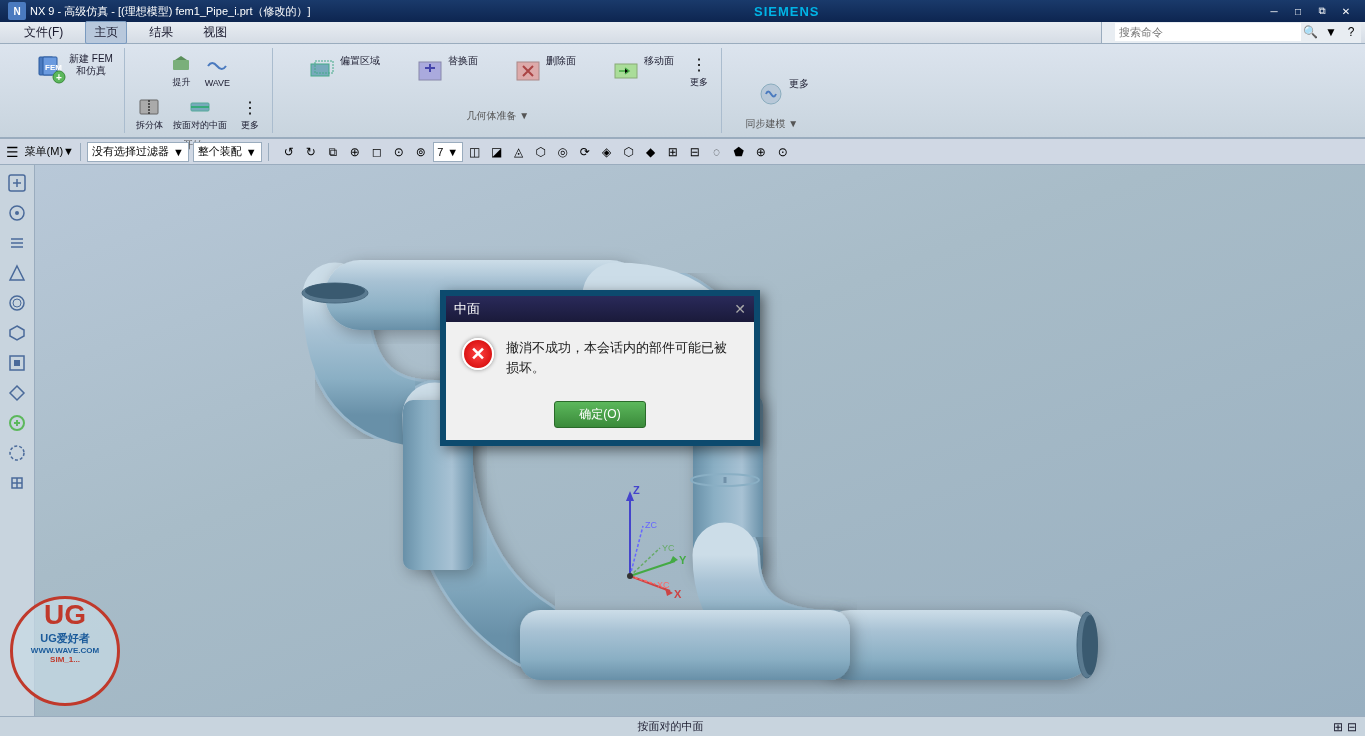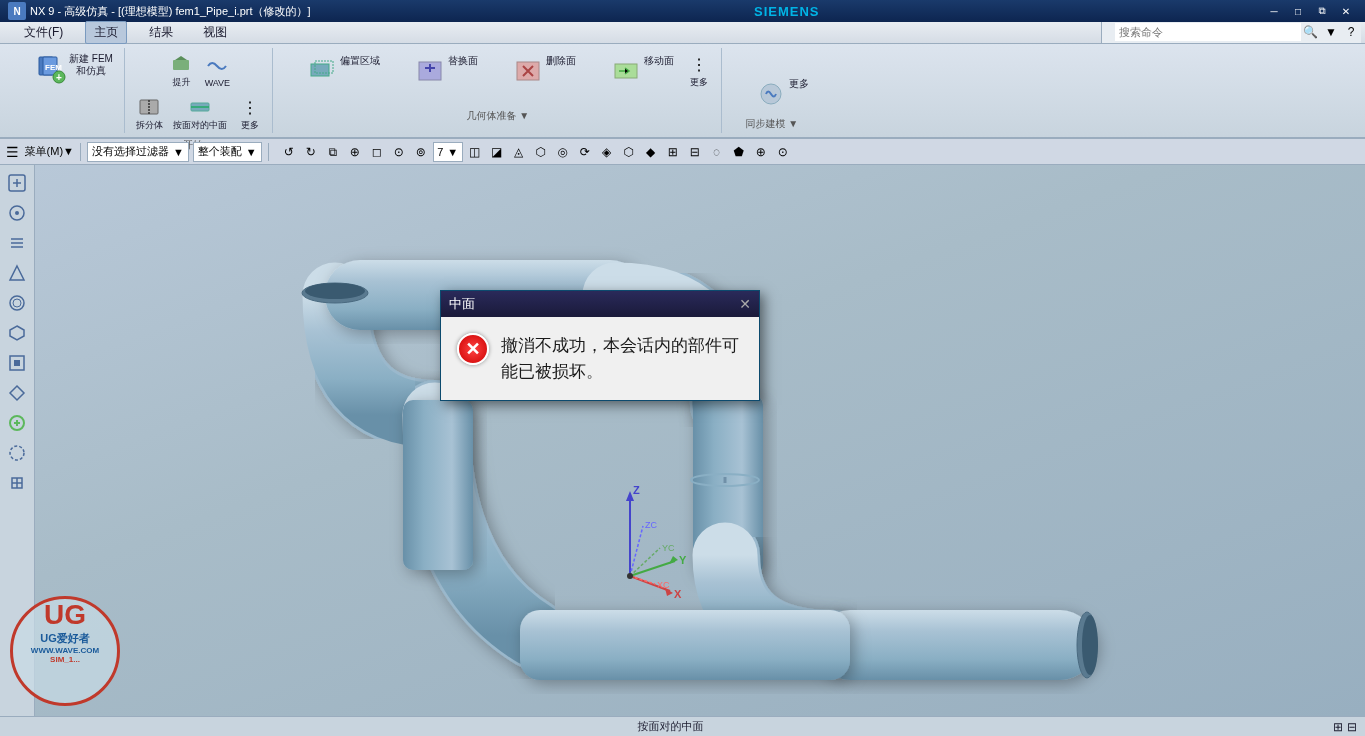--- a/index.html
+++ b/index.html
@@ -206,21 +206,21 @@
       left: 530px;
       width: 120px;
       height: 120px;
     }
     #dialog {
       position: absolute;
       top: 290px;
       left: 440px;
       width: 320px;
       background: #f0f0f0;
-      border: 1px solid #0c4a6e;
+      border: 6px solid #0c4a6e;
       box-shadow: 4px 4px 12px rgba(0,0,0,0.5);
     }
     #dialog-title {
       background: linear-gradient(to bottom, #2a2a5a, #1a1a3a);
       color: white;
       padding: 4px 8px;
       font-size: 13px;
       display: flex;
       justify-content: space-between;
       align-items: center;
@@ -236,21 +236,21 @@
     }
     #error-icon {
       width: 32px; height: 32px; flex-shrink: 0;
       background: radial-gradient(circle, #ff4444, #cc0000);
       border-radius: 50%;
       display: flex; align-items: center; justify-content: center;
       color: white; font-size: 18px; font-weight: bold;
       border: 2px solid white;
       box-shadow: 0 0 4px rgba(0,0,0,0.4);
     }
-    #dialog-message { font-size: 17px; color: #1a1a1a; line-height: 1.5; }
+    #dialog-message { font-size: 13px; color: #1a1a1a; line-height: 1.5; }
     #dialog-footer {
       padding: 8px 16px 12px;
       display: flex;
       justify-content: center;
     }
     #ok-button {
       padding: 4px 24px;
       background: linear-gradient(to bottom, #5cb85c, #3a8a3a);
       color: white;
       border: 1px solid #2a6a2a;
@@ -677,20 +677,23 @@
 
 <div id="dialog">
   <div id="dialog-title">
     <span>中面</span>
     <span id="dialog-title-close">✕</span>
   </div>
   <div id="dialog-body">
     <div id="error-icon">✕</div>
     <div id="dialog-message">撤消不成功，本会话内的部件可能已被损坏。</div>
   </div>
+  <div id="dialog-footer">
+    <button id="ok-button">确定(O)</button>
+  </div>
 </div>
 
 <div id="status-bar">
   <div id="status-text">按面对的中面</div>
   <div id="status-right">
     <div style="font-size:12px;cursor:pointer;">⊞</div>
     <div style="font-size:12px;cursor:pointer;">⊟</div>
   </div>
 </div>
 

